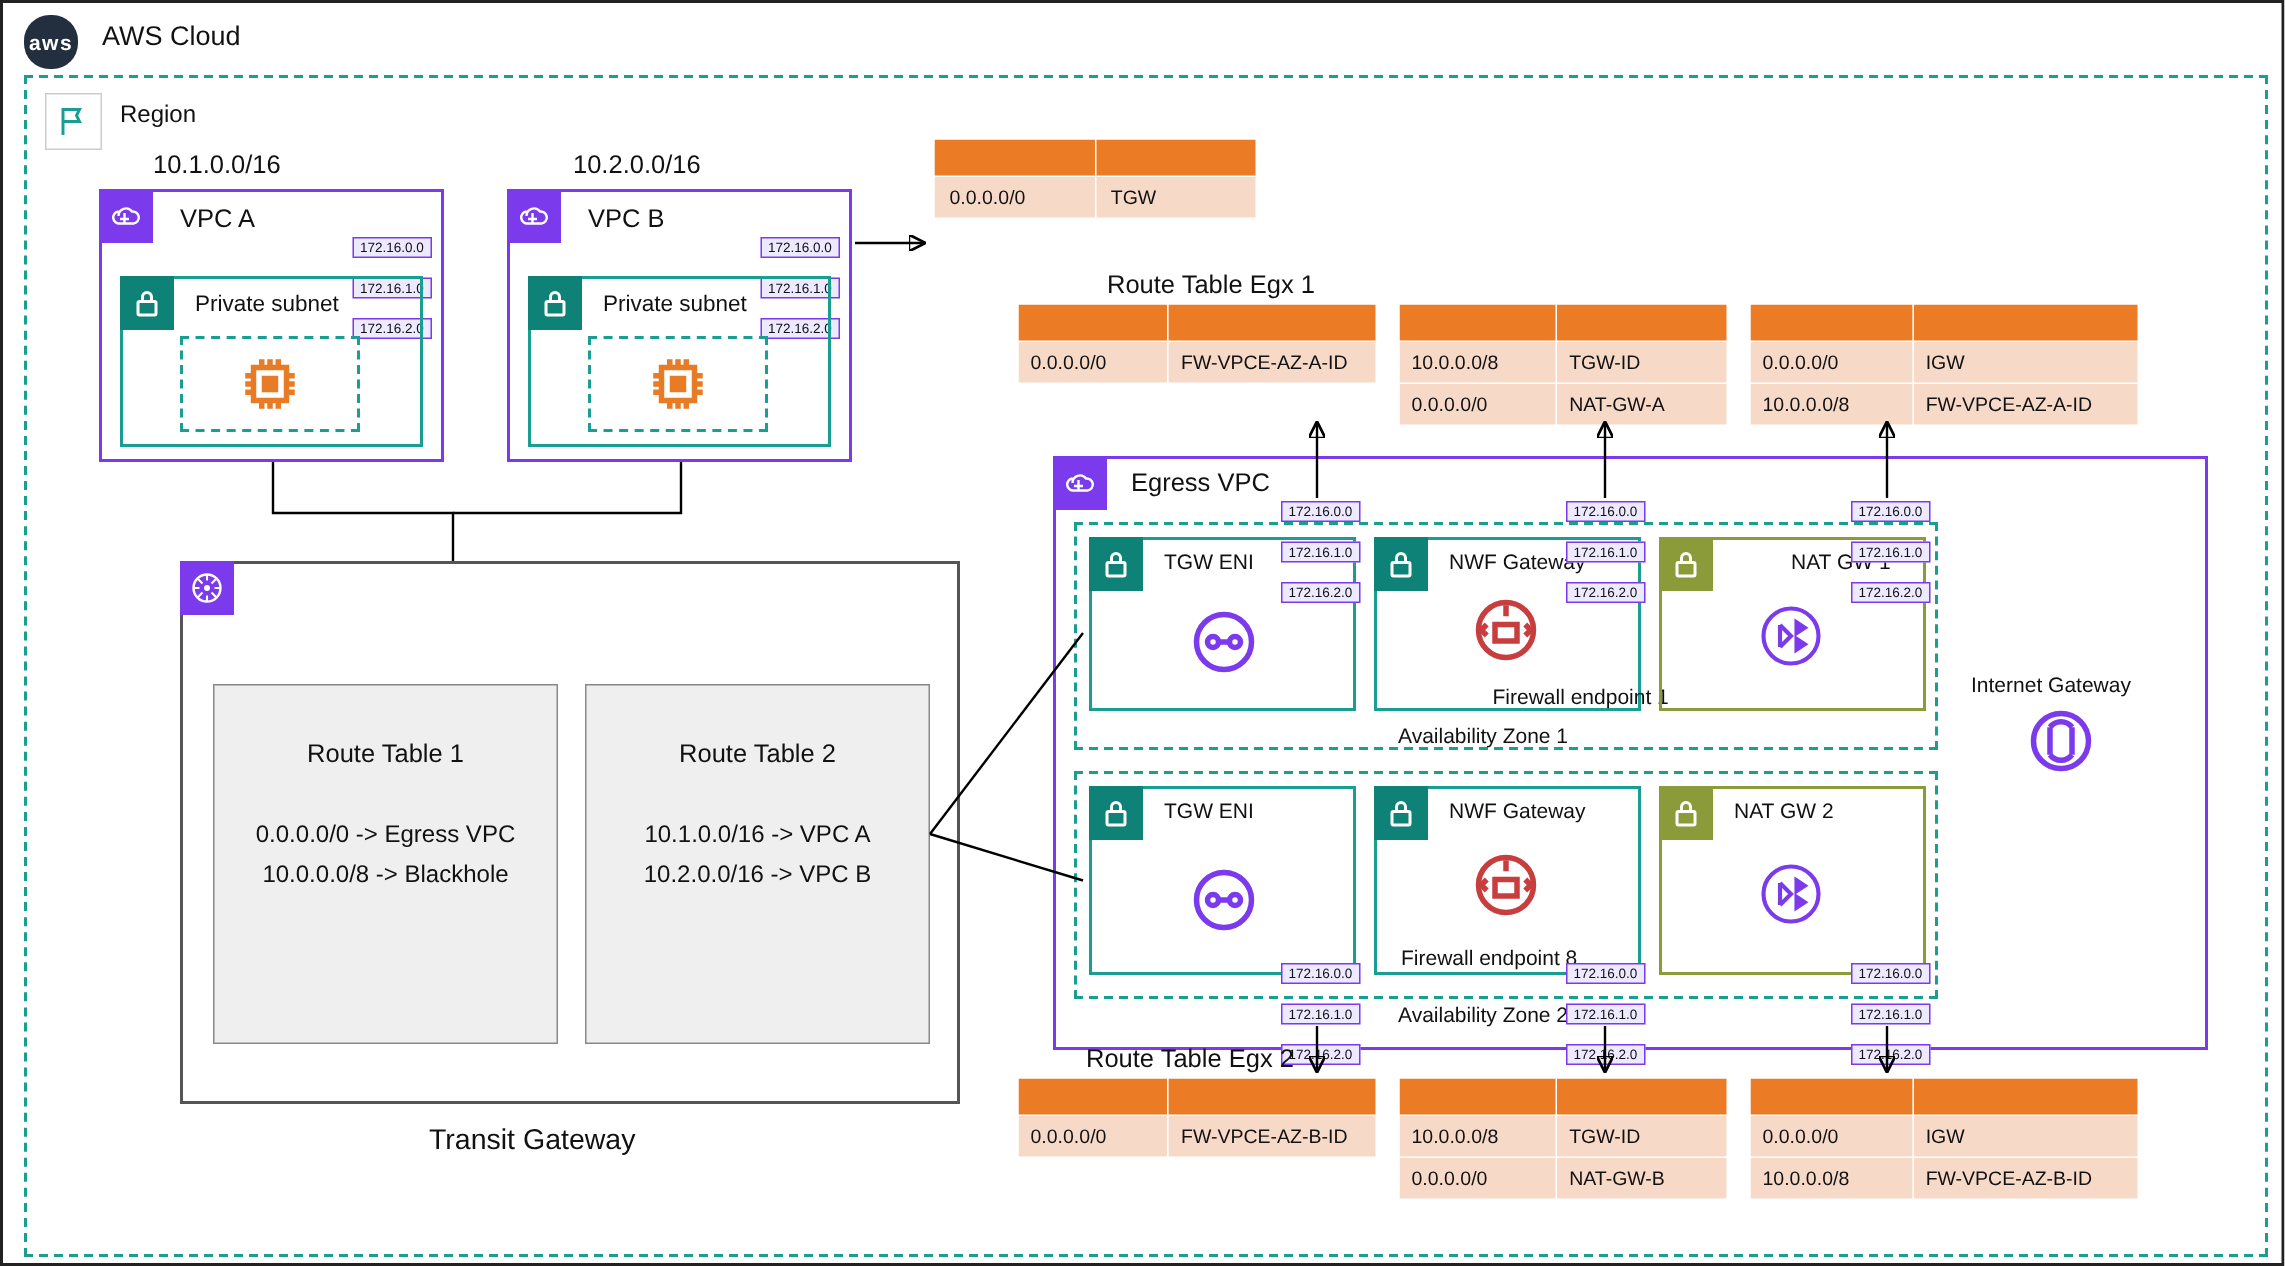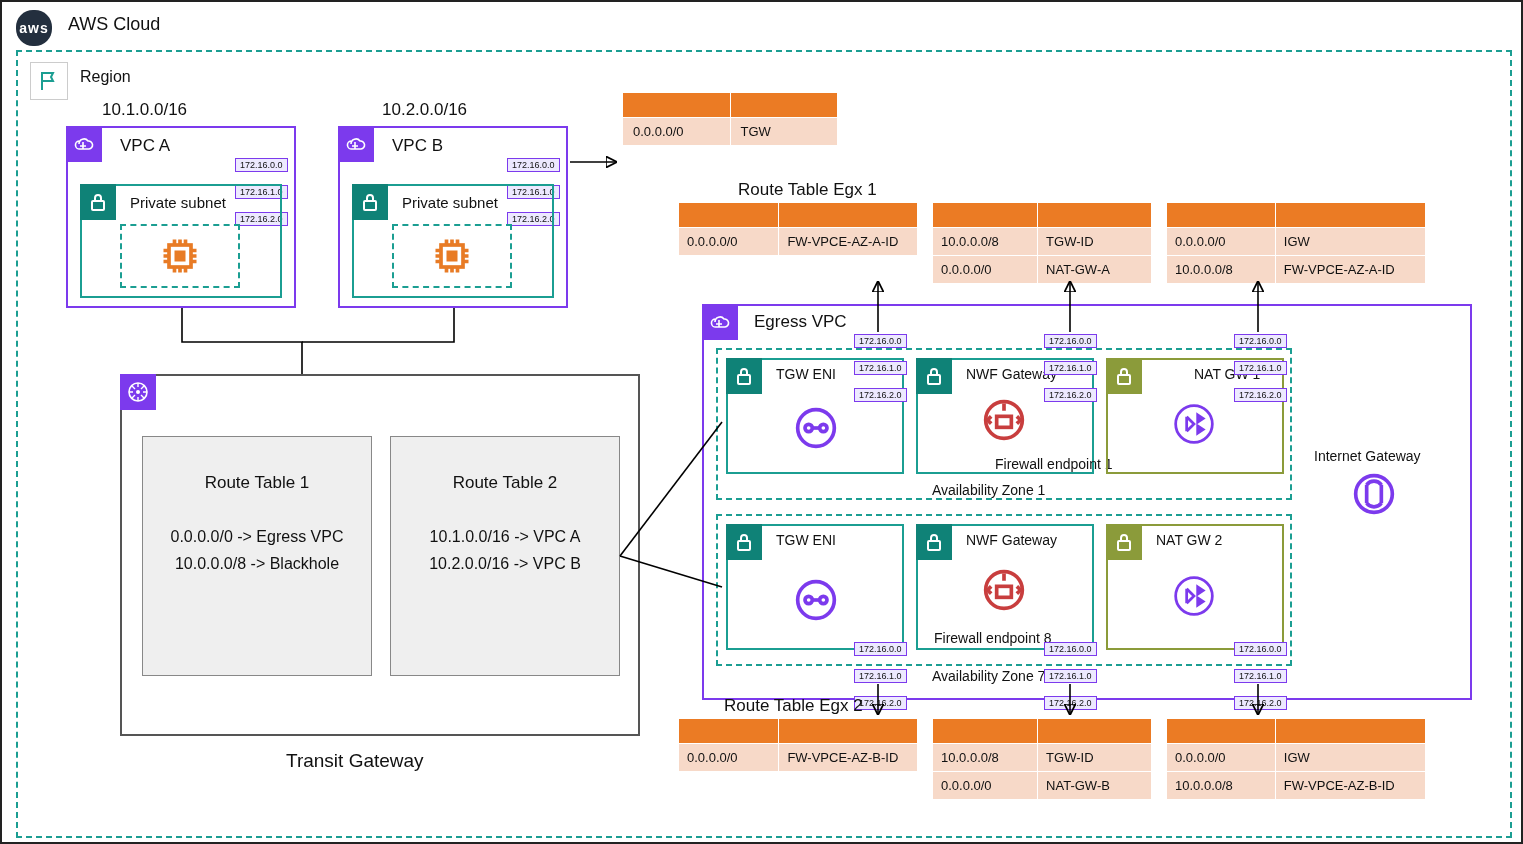--- a/index.html
+++ b/index.html
@@ -34,21 +34,21 @@
   .cidr-stack { position:absolute; display:flex; flex-direction:column; gap:13px; }
   .cidr-tag   { background:var(--purple-lt); border:1px solid var(--purple); font-size:9px; padding:0 4px; line-height:12px; white-space:nowrap; text-align:center;}
 
   
   .rtbl { position:absolute; border-collapse:collapse; font-size:13px; }
   .rtbl th { background:var(--orange-tbl-hdr); height:22px; border:1px solid #fff; }
   .rtbl td { background:var(--orange-tbl-body); border:1px solid #fff; padding:6px 10px; vertical-align:middle; }
   .rtbl-narrow td { padding:6px 8px; }
 
   
-  .tgw-rt { background:var(--grey-fill); border:1px solid #888; text-align:center; padding-top:36px; }
+  .tgw-rt { background:var(--grey-fill); border:1px solid #888; text-align:center; padding-top:36px;margin-top:20px; }
   .tgw-rt .hdr { font-size:17px; }
   .tgw-rt .rows { margin-top:30px; font-size:16px; line-height:1.7; }
 
   
   .lbl { position:absolute; font-size:17px; }
   .lbl-sm { position:absolute; font-size:14px; }
 
   
   .resbox { position:absolute; box-sizing:border-box; }
   
@@ -249,21 +249,21 @@
         <path d="M14 7l3 2-3 2zM14 13l3 2-3 2z"></path>
       </svg>
   </div>
   <div class="cidr-stack" style="left:1232px; top:332px;">
     <span class="cidr-tag">172.16.0.0</span>
       <span class="cidr-tag">172.16.1.0</span>
       <span class="cidr-tag">172.16.2.0</span>
   </div>
 
   <div class="abs dashed-teal" style="left:714px; top:512px; width:576px; height:152px;"></div>
-  <div class="lbl-sm" style="left:930px; top:666px;">Availability Zone 7</div>
+  <div class="lbl-sm" style="left:930px; top:666px;">Availability Zone 2</div>
 
   <div class="resbox solid-teal" style="left:724px; top:522px; width:178px; height:126px;"></div>
   <div class="icon-tile lock-tile lock-outline" style="left:724px; top:522px;">
       <svg viewBox="0 0 24 24">
         <rect x="6" y="11" width="12" height="9" rx="1"></rect>
         <path d="M9 11V8a3 3 0 0 1 6 0v3"></path>
       </svg>
     </div>
   <div class="lbl-sm" style="left:774px; top:530px;">TGW ENI</div>
   <div class="abs eni-icon" style="left:792px; top:576px; width:44px; height:44px;">

